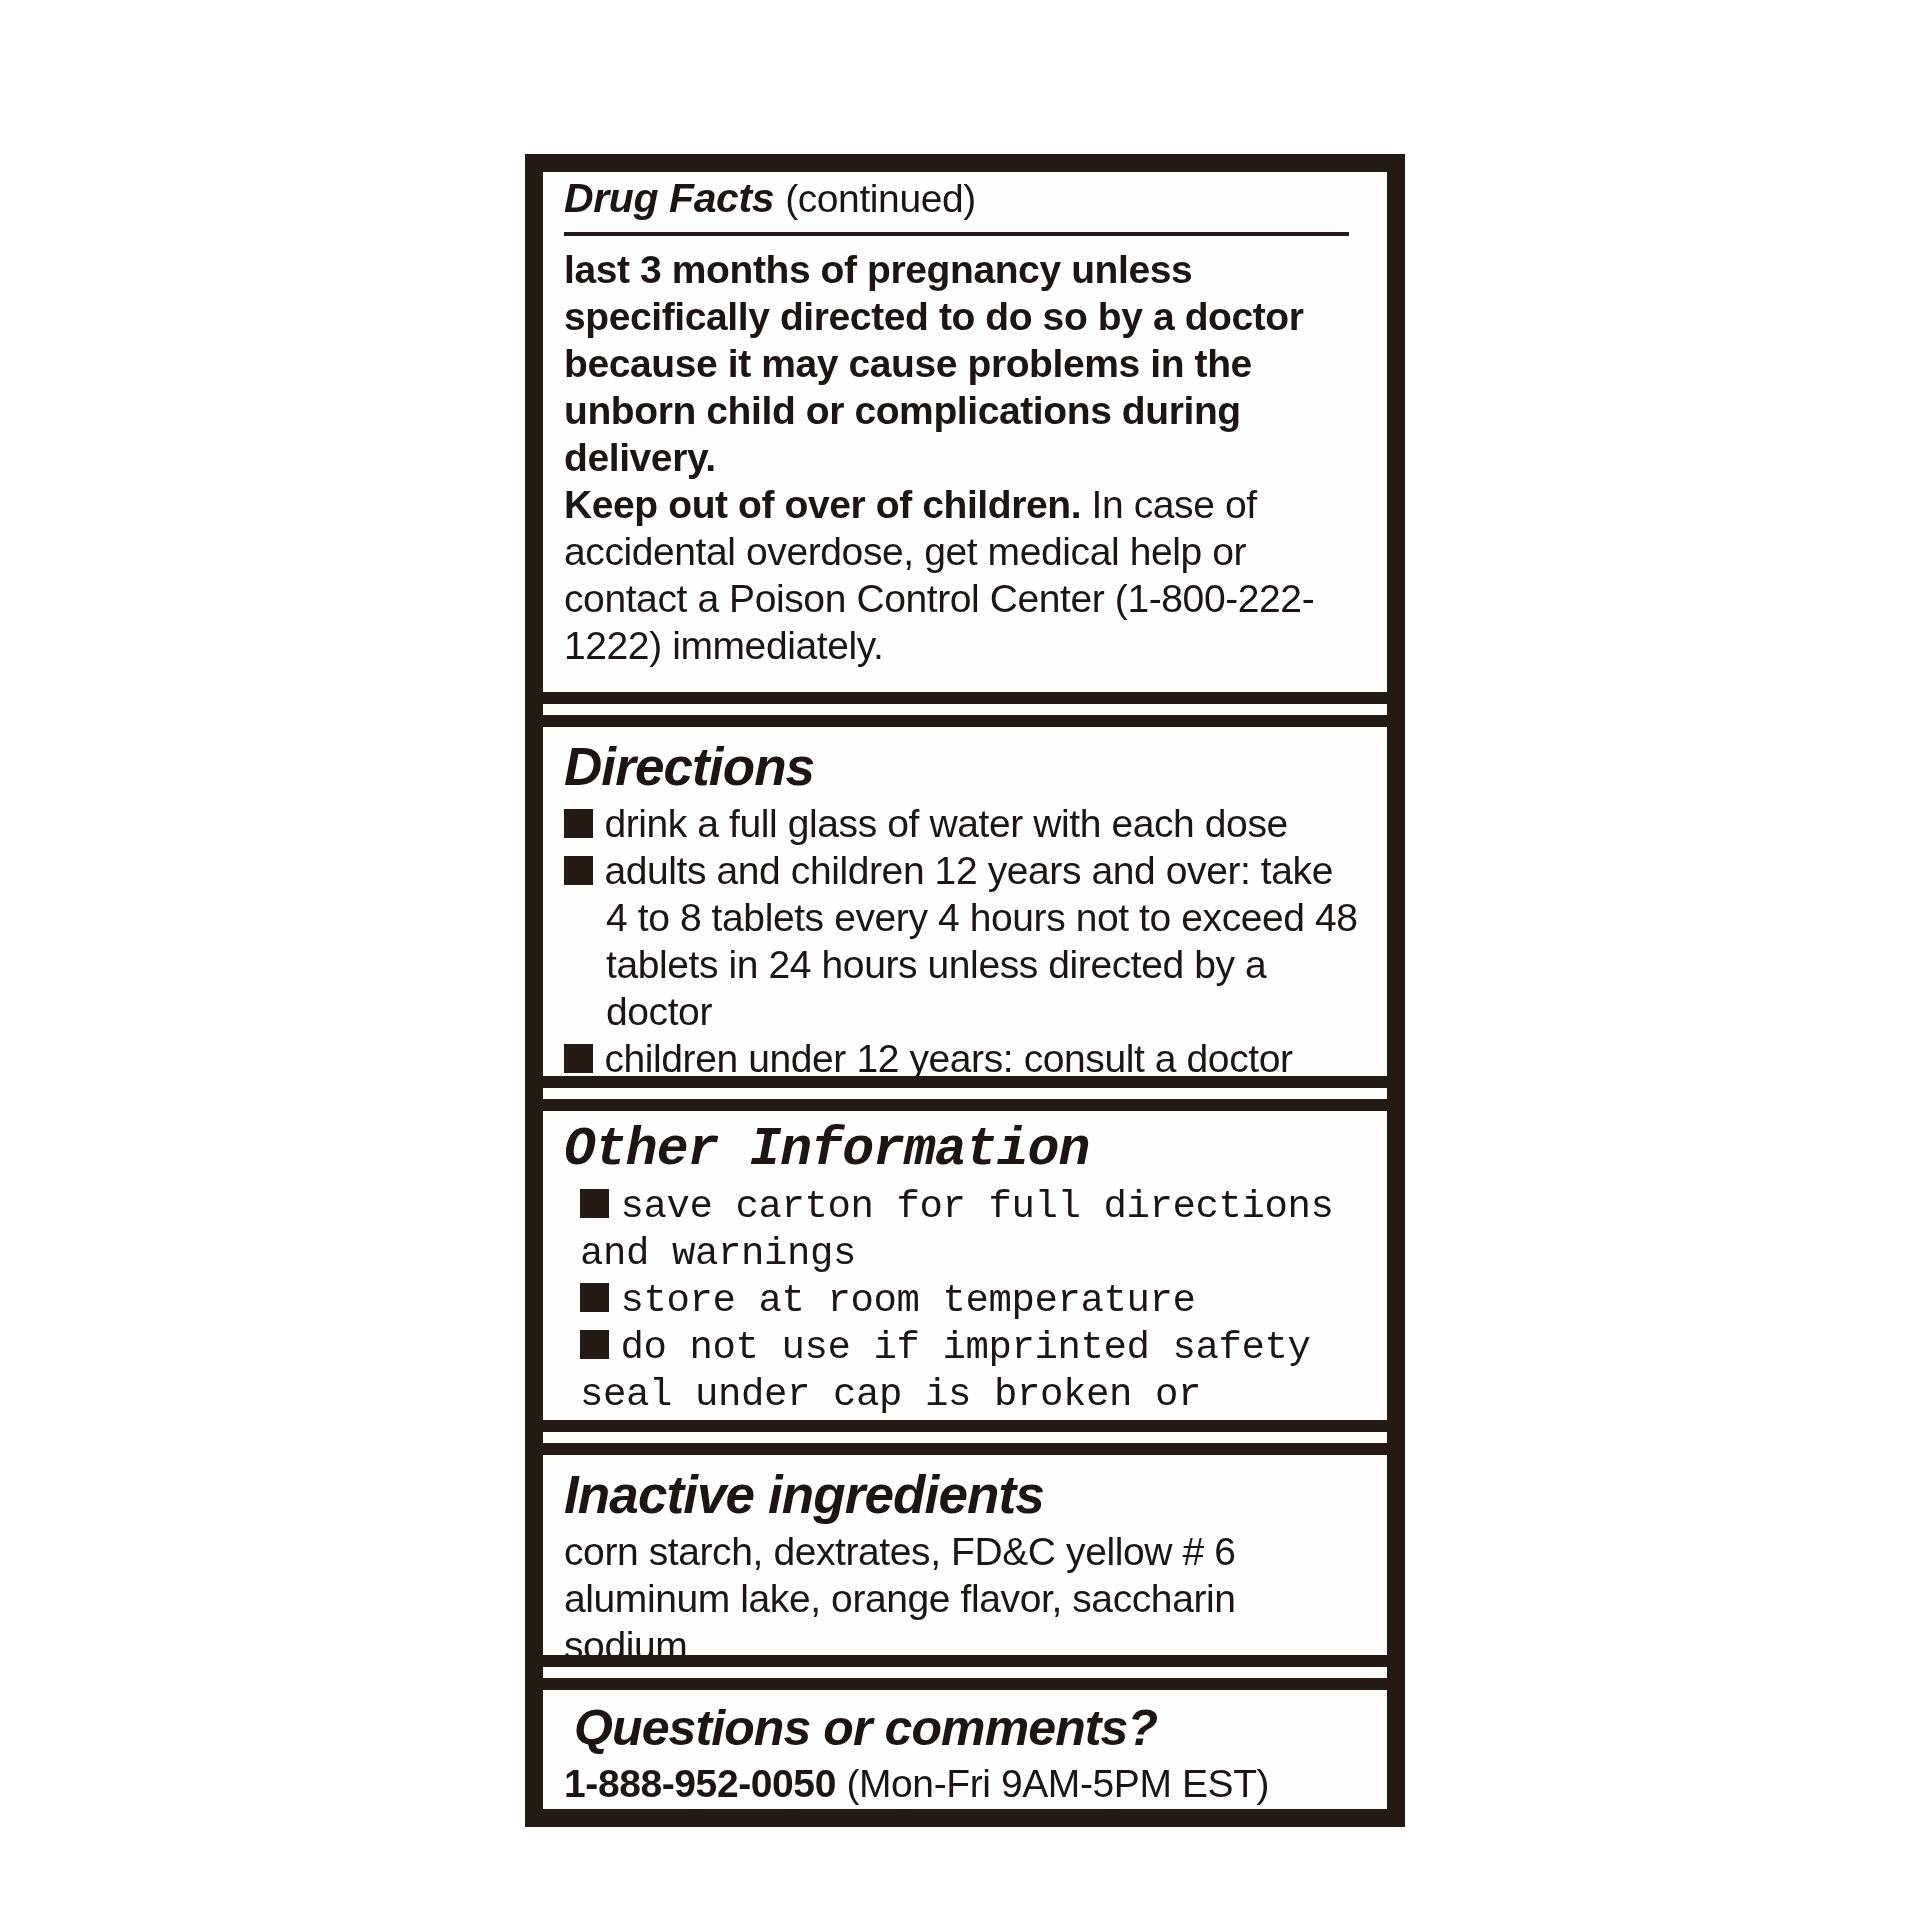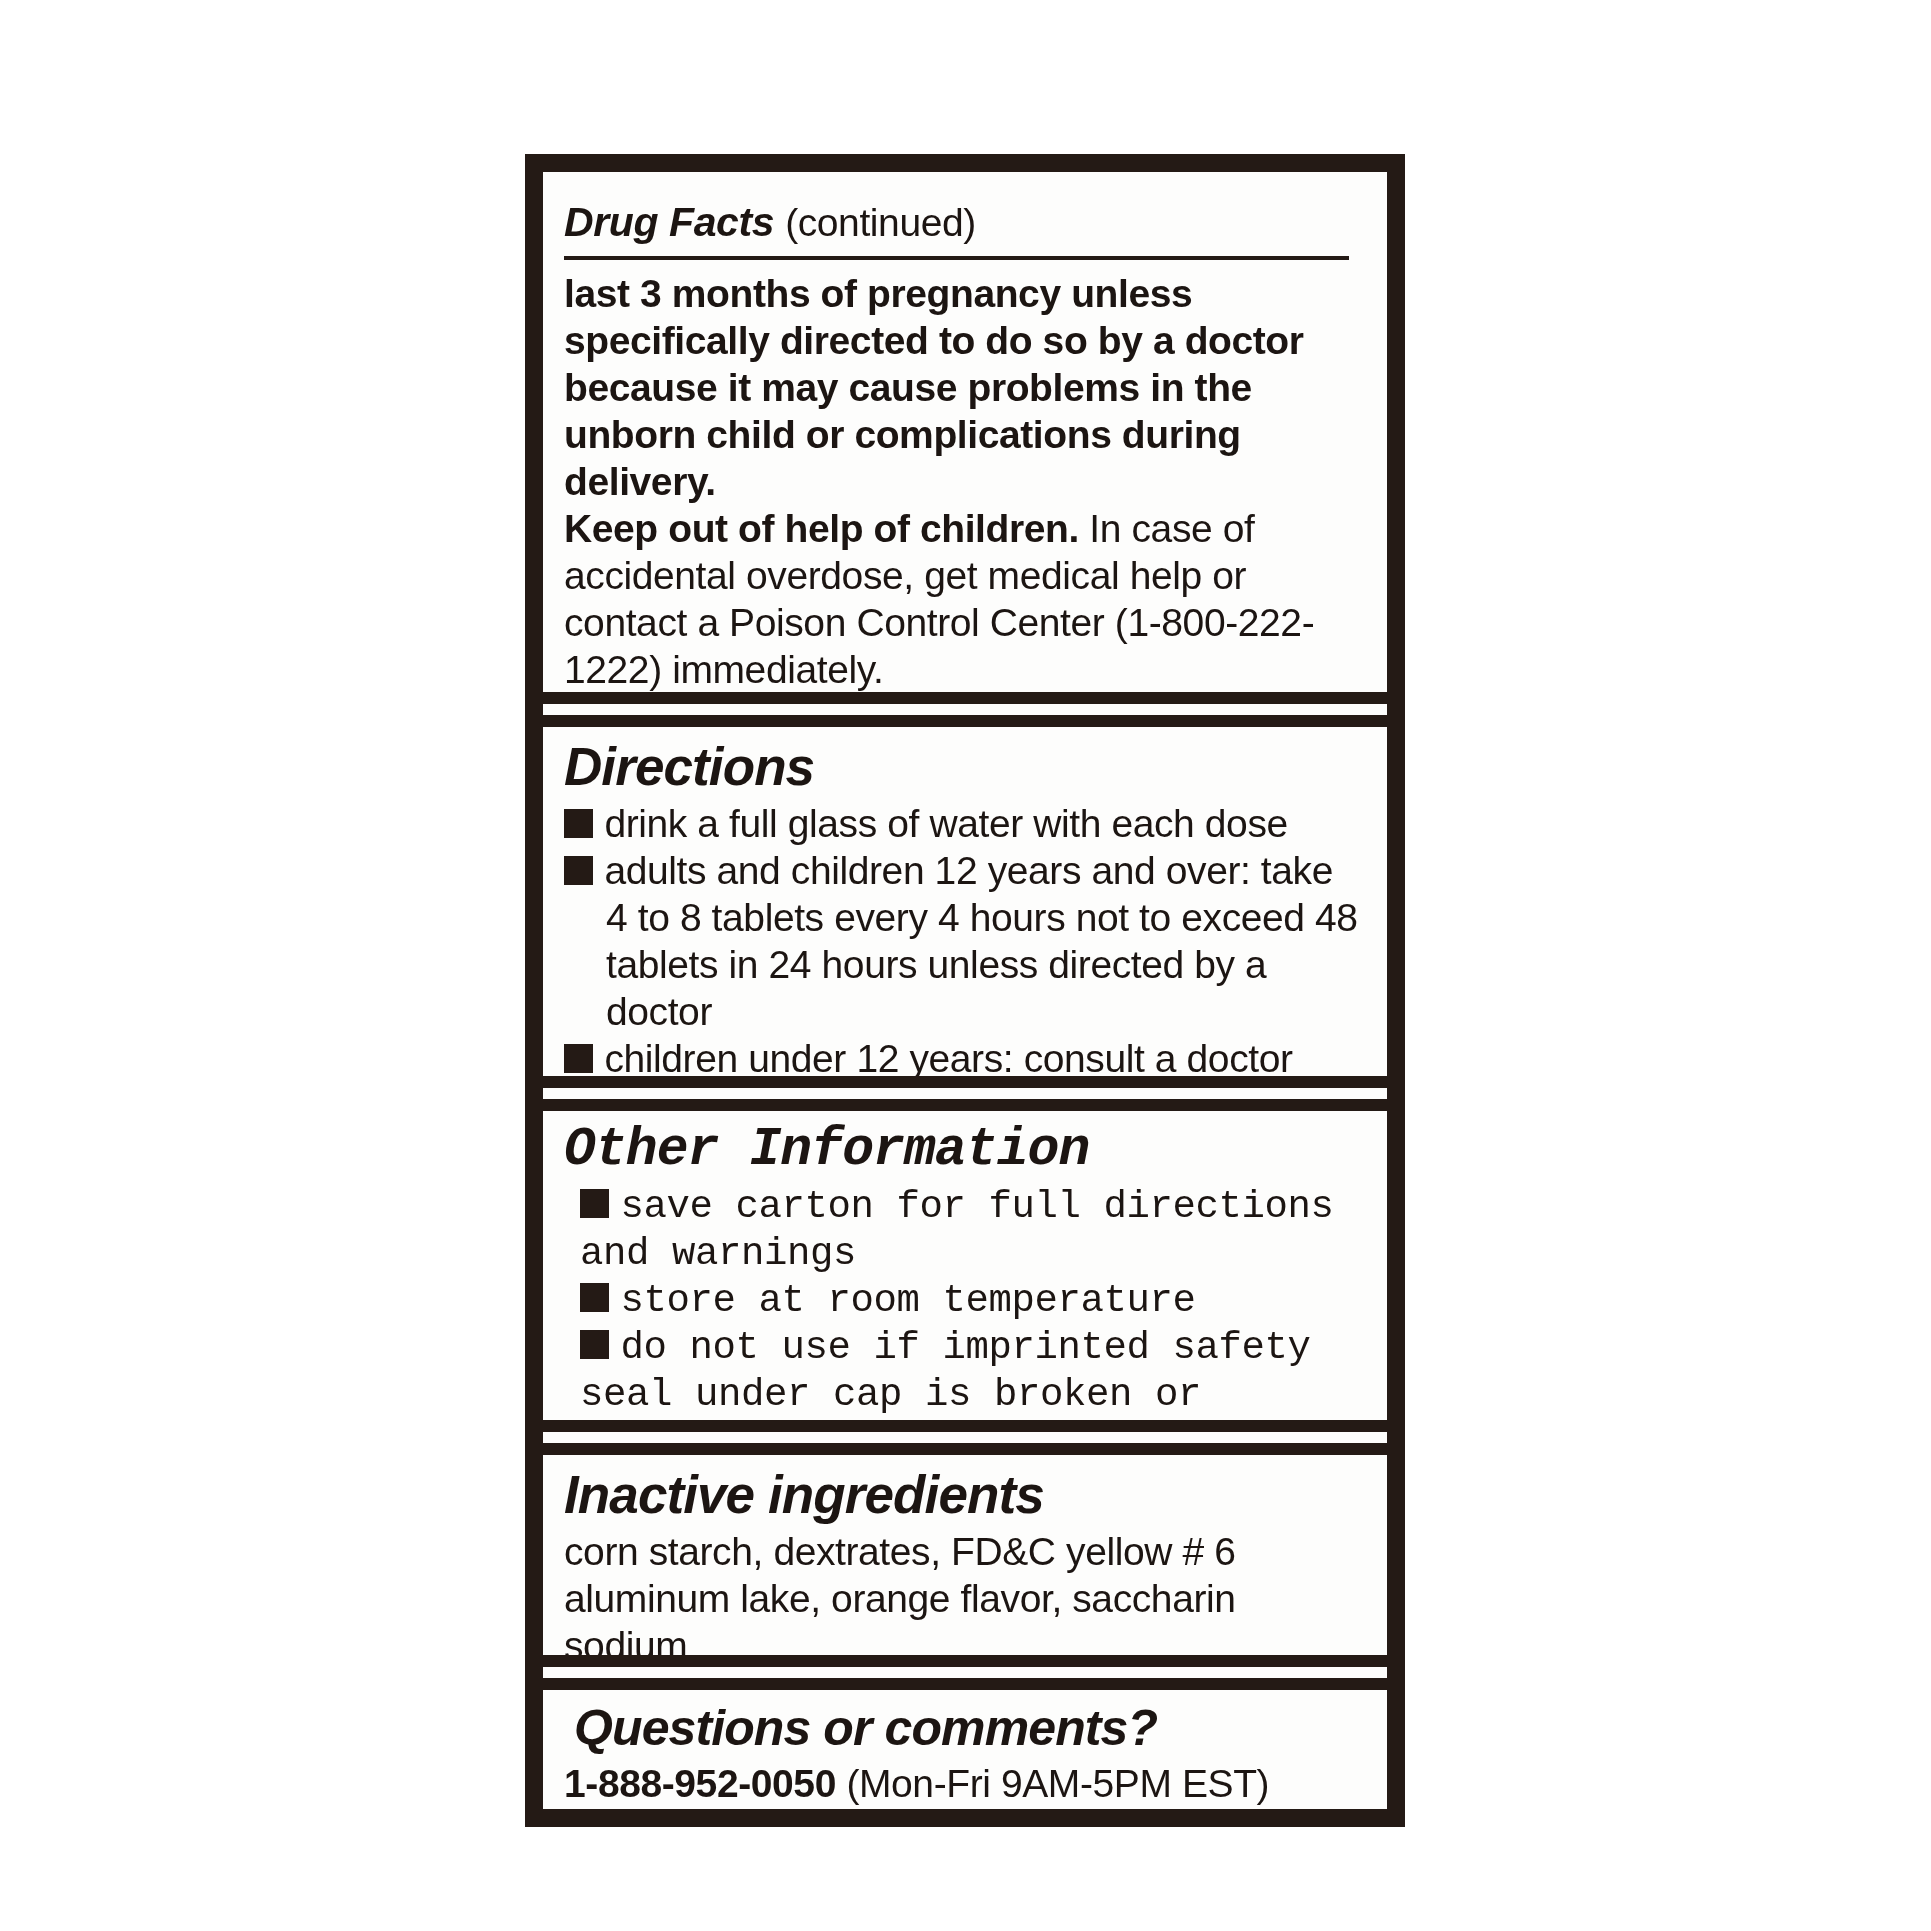--- a/index.html
+++ b/index.html
@@ -17,21 +17,21 @@
     border:18.4px solid #241a15;
     background:#fdfdfc;
     display:flex;flex-direction:column;
   }
   .section{
     box-sizing:border-box;
     background:#fdfdfc;
     padding:8.8px 26px 0 21px;
     overflow:hidden;
   }
-  .sec-1{height:520px;padding-top:26px;}
+  .sec-1{height:520px;padding-top:2px;}
   .sec-2{height:349px;}
   .sec-3{height:309px;font-family:Liberation Mono, monospace;}
   .sec-4{height:200px;}
   .sec-5{flex:1 1 auto;}
   .divider{
     box-sizing:border-box;
     height:35px;flex:0 0 35px;
     border-top:12.3px solid #241a15;
     border-bottom:12.3px solid #241a15;
     background:#fdfdfc;
@@ -74,21 +74,21 @@
 <div class="label-box">
 
   <div class="section sec-1">
     <div class="df-head">
       <span class="df-title">Drug Facts </span>
       <span class="df-cont">(continued)</span>
     </div>
     <div class="df-rule"></div>
     <div class="body-text bold">last 3 months of pregnancy unless specifically directed to do so by a doctor because it may cause problems in the unborn child or complications during delivery.</div>
     <div class="body-text">
-      <span class="bold">Keep out of help of children.</span><span> In case of accidental overdose, get medical help or contact a Poison Control Center (1-800-222-1222) immediately.</span>
+      <span class="bold">Keep out of over of children.</span><span> In case of accidental overdose, get medical help or contact a Poison Control Center (1-800-222-1222) immediately.</span>
     </div>
   </div>
 
   <div class="divider"></div>
 
   <div class="section sec-2">
     <div class="sec-heading">Directions</div>
     <ul class="bullet-list body-text">
       <li class="bullet-item"><span class="sq"></span><span>drink a full glass of water with each dose</span></li>
       <li class="bullet-item"><span class="sq"></span><span>adults and children 12 years and over: take 4 to 8 tablets every 4 hours not to exceed 48 tablets in 24 hours unless directed by a doctor</span></li>

